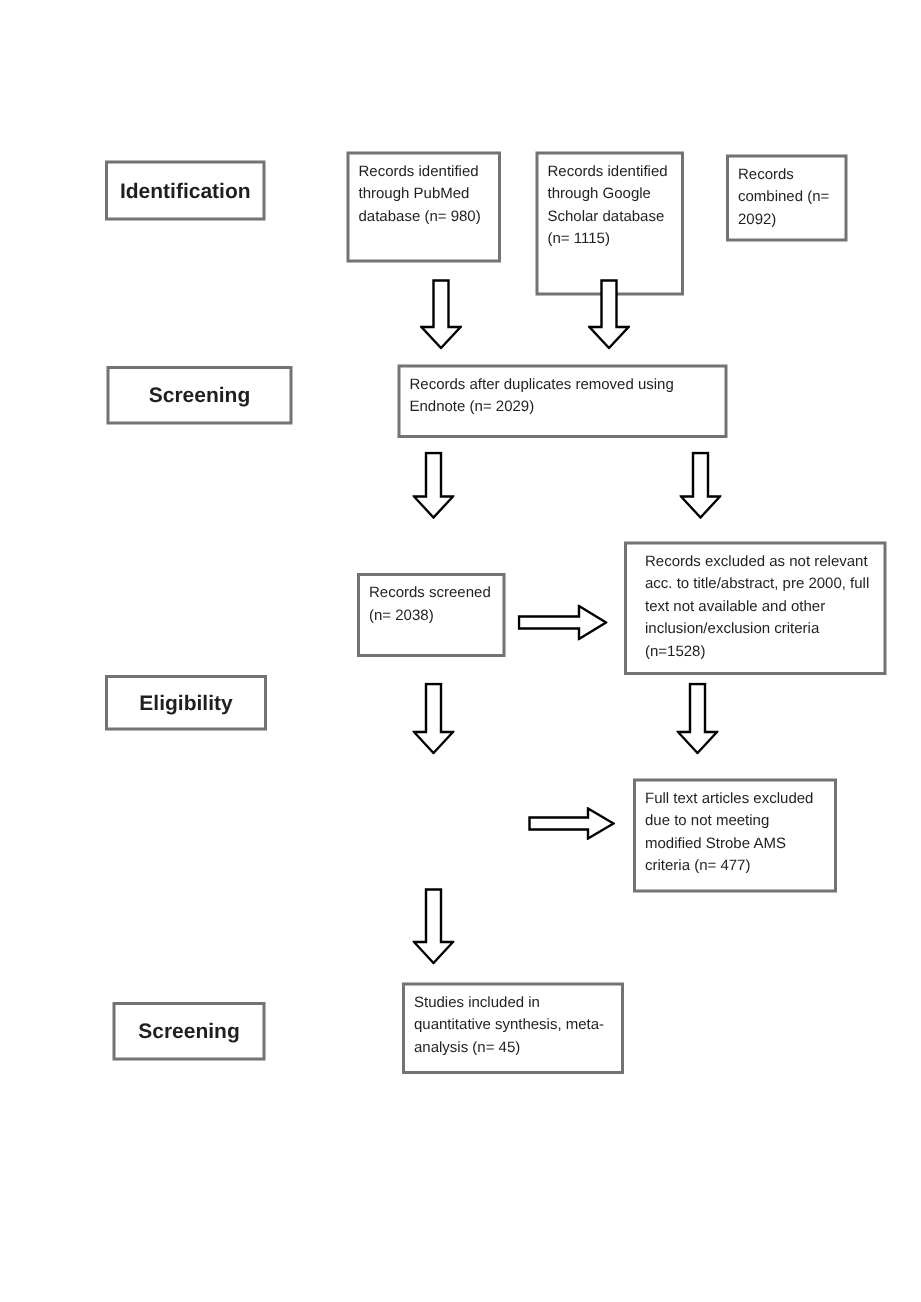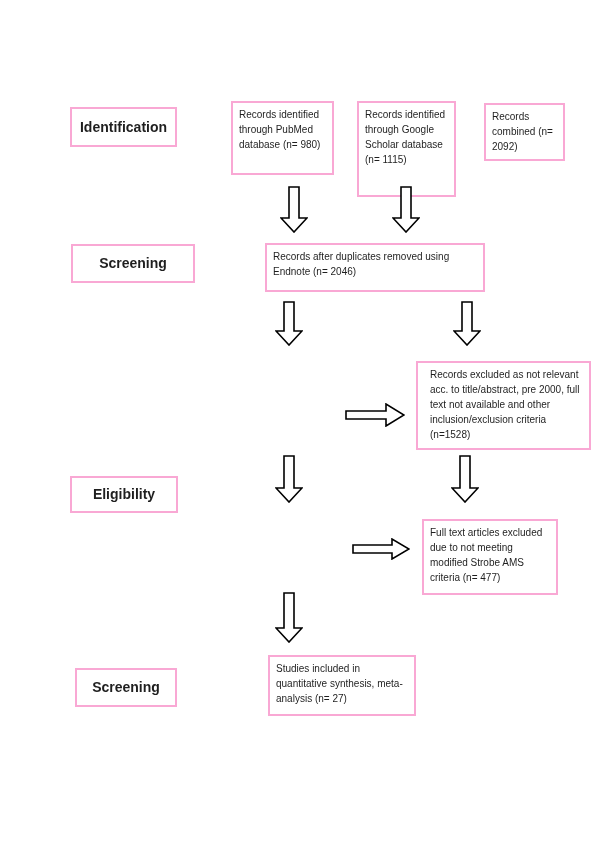--- a/index.html
+++ b/index.html
@@ -12,21 +12,21 @@
     width: 614px;
     height: 868px;
     background: #ffffff;
     font-family: "Liberation Sans", sans-serif;
     color: #1f1f1f;
     overflow: hidden;
   }
   .box {
     position: absolute;
     box-sizing: border-box;
-    border: 2px solid #f9a8d4;
+    border: 2px solid #737373;
     background: #ffffff;
     font-size: 10px;
     line-height: 15px;
     padding: 4px 6px;
     color: #1f1f1f;
   }
   .stage-label {
     display: flex;
     align-items: center;
     justify-content: center;
@@ -44,54 +44,55 @@
 </style>
 </head>
 <body>
 
 <div class="canvas">
 
   <div class="box stage-label" style="left:70px; top:107px; width:107px; height:40px;">Identification</div>
 
   <div class="box stage-label" style="left:71px; top:244px; width:124px; height:39px;">Screening</div>
 
-  <div class="box stage-label" style="left:70px; top:476px; width:108px; height:37px;">Eligibility</div>
+  <div class="box stage-label" style="left:70px; top:450px; width:108px; height:37px;">Eligibility</div>
 
   <div class="box stage-label" style="left:75px; top:668px; width:102px; height:39px;">Screening</div>
 
   <div class="box" style="left:231px; top:101px; width:103px; height:74px;">Records identified through PubMed database (n= 980)</div>
 
   <div class="box" style="left:357px; top:101px; width:99px; height:96px;">Records identified through Google Scholar database (n= 1115)</div>
 
   <div class="box" style="left:484px; top:103px; width:81px; height:58px;">Records combined (n= 2092)</div>
 
   <div class="arrow" style="left:280px; top:186px;">
     <svg width="28" height="47" viewBox="0 0 28 47">
       <path d="M9 1 H19 V32 H27 L14 46 L1 32 H9 Z" fill="#ffffff" stroke="#000000" stroke-width="1.6"></path>
     </svg>
   </div>
   <div class="arrow" style="left:392px; top:186px;">
     <svg width="28" height="47" viewBox="0 0 28 47">
       <path d="M9 1 H19 V32 H27 L14 46 L1 32 H9 Z" fill="#ffffff" stroke="#000000" stroke-width="1.6"></path>
     </svg>
   </div>
 
-  <div class="box" style="left:265px; top:243px; width:220px; height:49px;">Records after duplicates removed using Endnote (n= 2046)</div>
+  <div class="box" style="left:265px; top:243px; width:220px; height:49px;">Records after duplicates removed using Endnote (n= 2029)</div>
 
   <div class="arrow" style="left:275px; top:301px;">
     <svg width="28" height="45" viewBox="0 0 28 45">
       <path d="M9 1 H19 V30 H27 L14 44 L1 30 H9 Z" fill="#ffffff" stroke="#000000" stroke-width="1.6"></path>
     </svg>
   </div>
   <div class="arrow" style="left:453px; top:301px;">
     <svg width="28" height="45" viewBox="0 0 28 45">
       <path d="M9 1 H19 V30 H27 L14 44 L1 30 H9 Z" fill="#ffffff" stroke="#000000" stroke-width="1.6"></path>
     </svg>
   </div>
 
+  <div class="box" style="left:238px; top:382px; width:99px; height:56px;">Records screened (n= 2038)</div>
 
   <div class="box" style="left:416px; top:361px; width:175px; height:89px;padding-left:12px;">Records excluded as not relevant acc. to title/abstract, pre 2000, full text not available and other inclusion/exclusion criteria (n=1528)</div>
 
   <div class="arrow" style="left:345px; top:403px;">
     <svg width="60" height="24" viewBox="0 0 60 24">
       <path d="M1 8 H41 V1 L59 12 L41 23 V16 H1 Z" fill="#ffffff" stroke="#000000" stroke-width="1.6"></path>
     </svg>
   </div>
 
   <div class="arrow" style="left:275px; top:455px;">
@@ -113,15 +114,15 @@
       <path d="M1 7 H40 V1 L57 11 L40 21 V15 H1 Z" fill="#ffffff" stroke="#000000" stroke-width="1.6"></path>
     </svg>
   </div>
 
   <div class="arrow" style="left:275px; top:592px;">
     <svg width="28" height="51" viewBox="0 0 28 51">
       <path d="M9 1 H19 V36 H27 L14 50 L1 36 H9 Z" fill="#ffffff" stroke="#000000" stroke-width="1.6"></path>
     </svg>
   </div>
 
-  <div class="box" style="left:268px; top:655px; width:148px; height:61px;">Studies included in quantitative synthesis, meta-analysis (n= 27)</div>
+  <div class="box" style="left:268px; top:655px; width:148px; height:61px;">Studies included in quantitative synthesis, meta-analysis (n= 45)</div>
 
 </div>
 
 </body></html>

